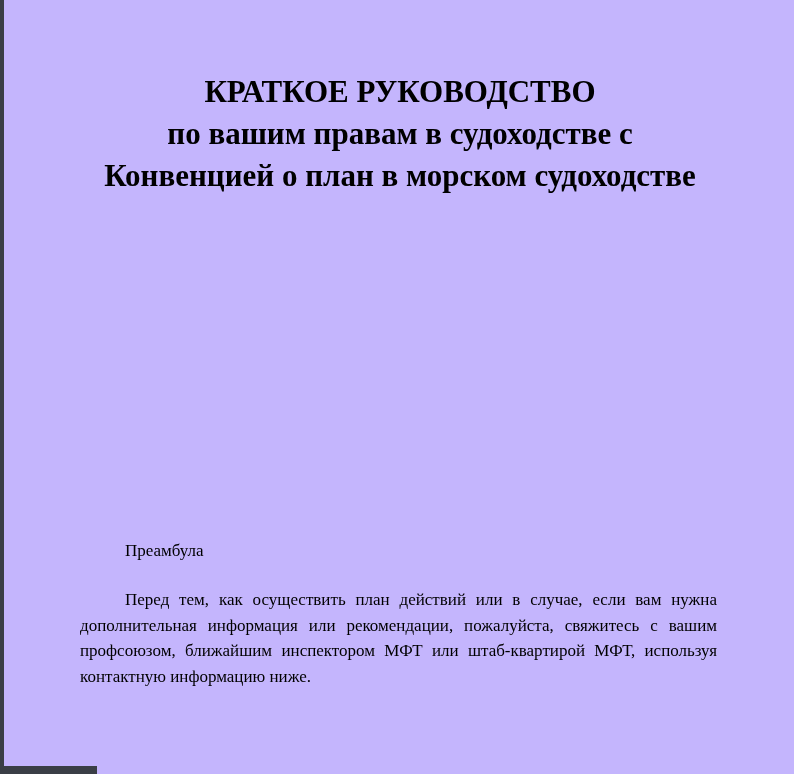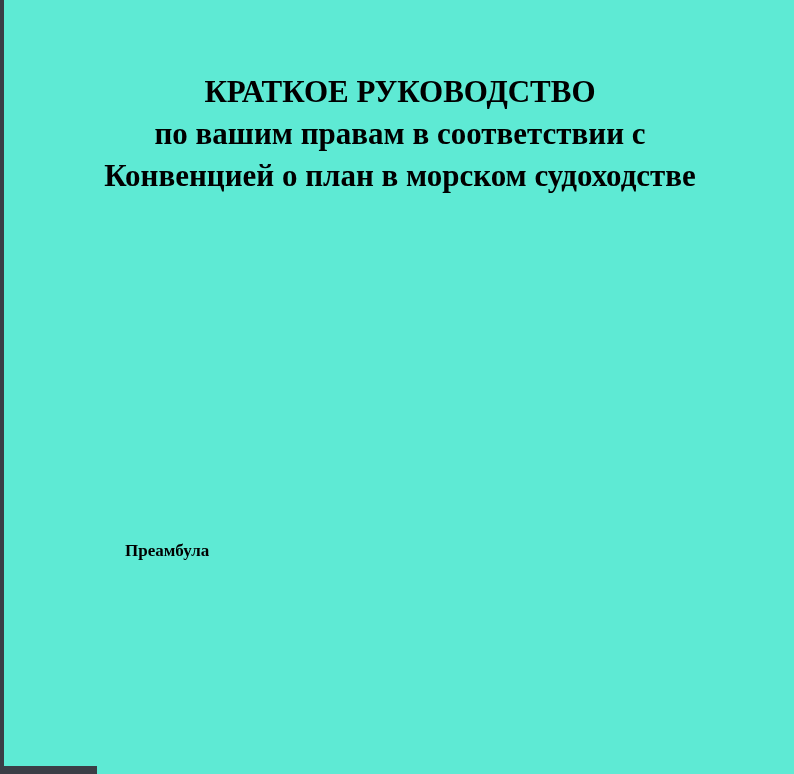--- a/index.html
+++ b/index.html
@@ -11,21 +11,21 @@
     height: 774px;
     position: relative;
     background: #ffffff;
     overflow: hidden;
     font-family: "Liberation Serif", "DejaVu Serif", serif;
     color: #000000;
   }
   .page {
     position: absolute;
     inset: 0;
-    background: #5eead4;
+    background: #c4b5fd;
   }
   .left-edge {
     position: absolute;
     left: 0;
     top: 0;
     width: 4px;
     height: 774px;
     background: #3a3e46;
   }
   .bottom-left-edge {
@@ -47,44 +47,45 @@
     font-size: 31px;
     font-weight: bold;
     line-height: 42px;
     white-space: nowrap;
   }
   .section-heading {
     position: absolute;
     top: 540px;
     left: 125px;
     font-size: 17px;
-    font-weight: bold;
+    font-weight: normal;
     line-height: 22px;
   }
   .body-paragraph {
     position: absolute;
     top: 587px;
     left: 80px;
     width: 637px;
     font-size: 17px;
     line-height: 25.5px;
     text-align: justify;
     text-indent: 45px;
   }
 </style>
 </head>
 <body>
 
 <div class="page">
 
   <div class="title-block">
     <div class="title-line">КРАТКОЕ РУКОВОДСТВО</div>
-    <div class="title-line">по вашим правам в соответствии с</div>
+    <div class="title-line">по вашим правам в судоходстве с</div>
     <div class="title-line">Конвенцией о план в морском судоходстве</div>
   </div>
 
   <div class="section-heading">Преамбула</div>
 
+  <div class="body-paragraph">Перед тем, как осуществить план действий или в случае, если вам нужна дополнительная информация или рекомендации, пожалуйста, свяжитесь с вашим профсоюзом, ближайшим инспектором МФТ или штаб-квартирой МФТ, используя контактную информацию ниже.</div>
 
   <div class="left-edge"></div>
   <div class="bottom-left-edge"></div>
 
 </div>
 
 </body></html>

